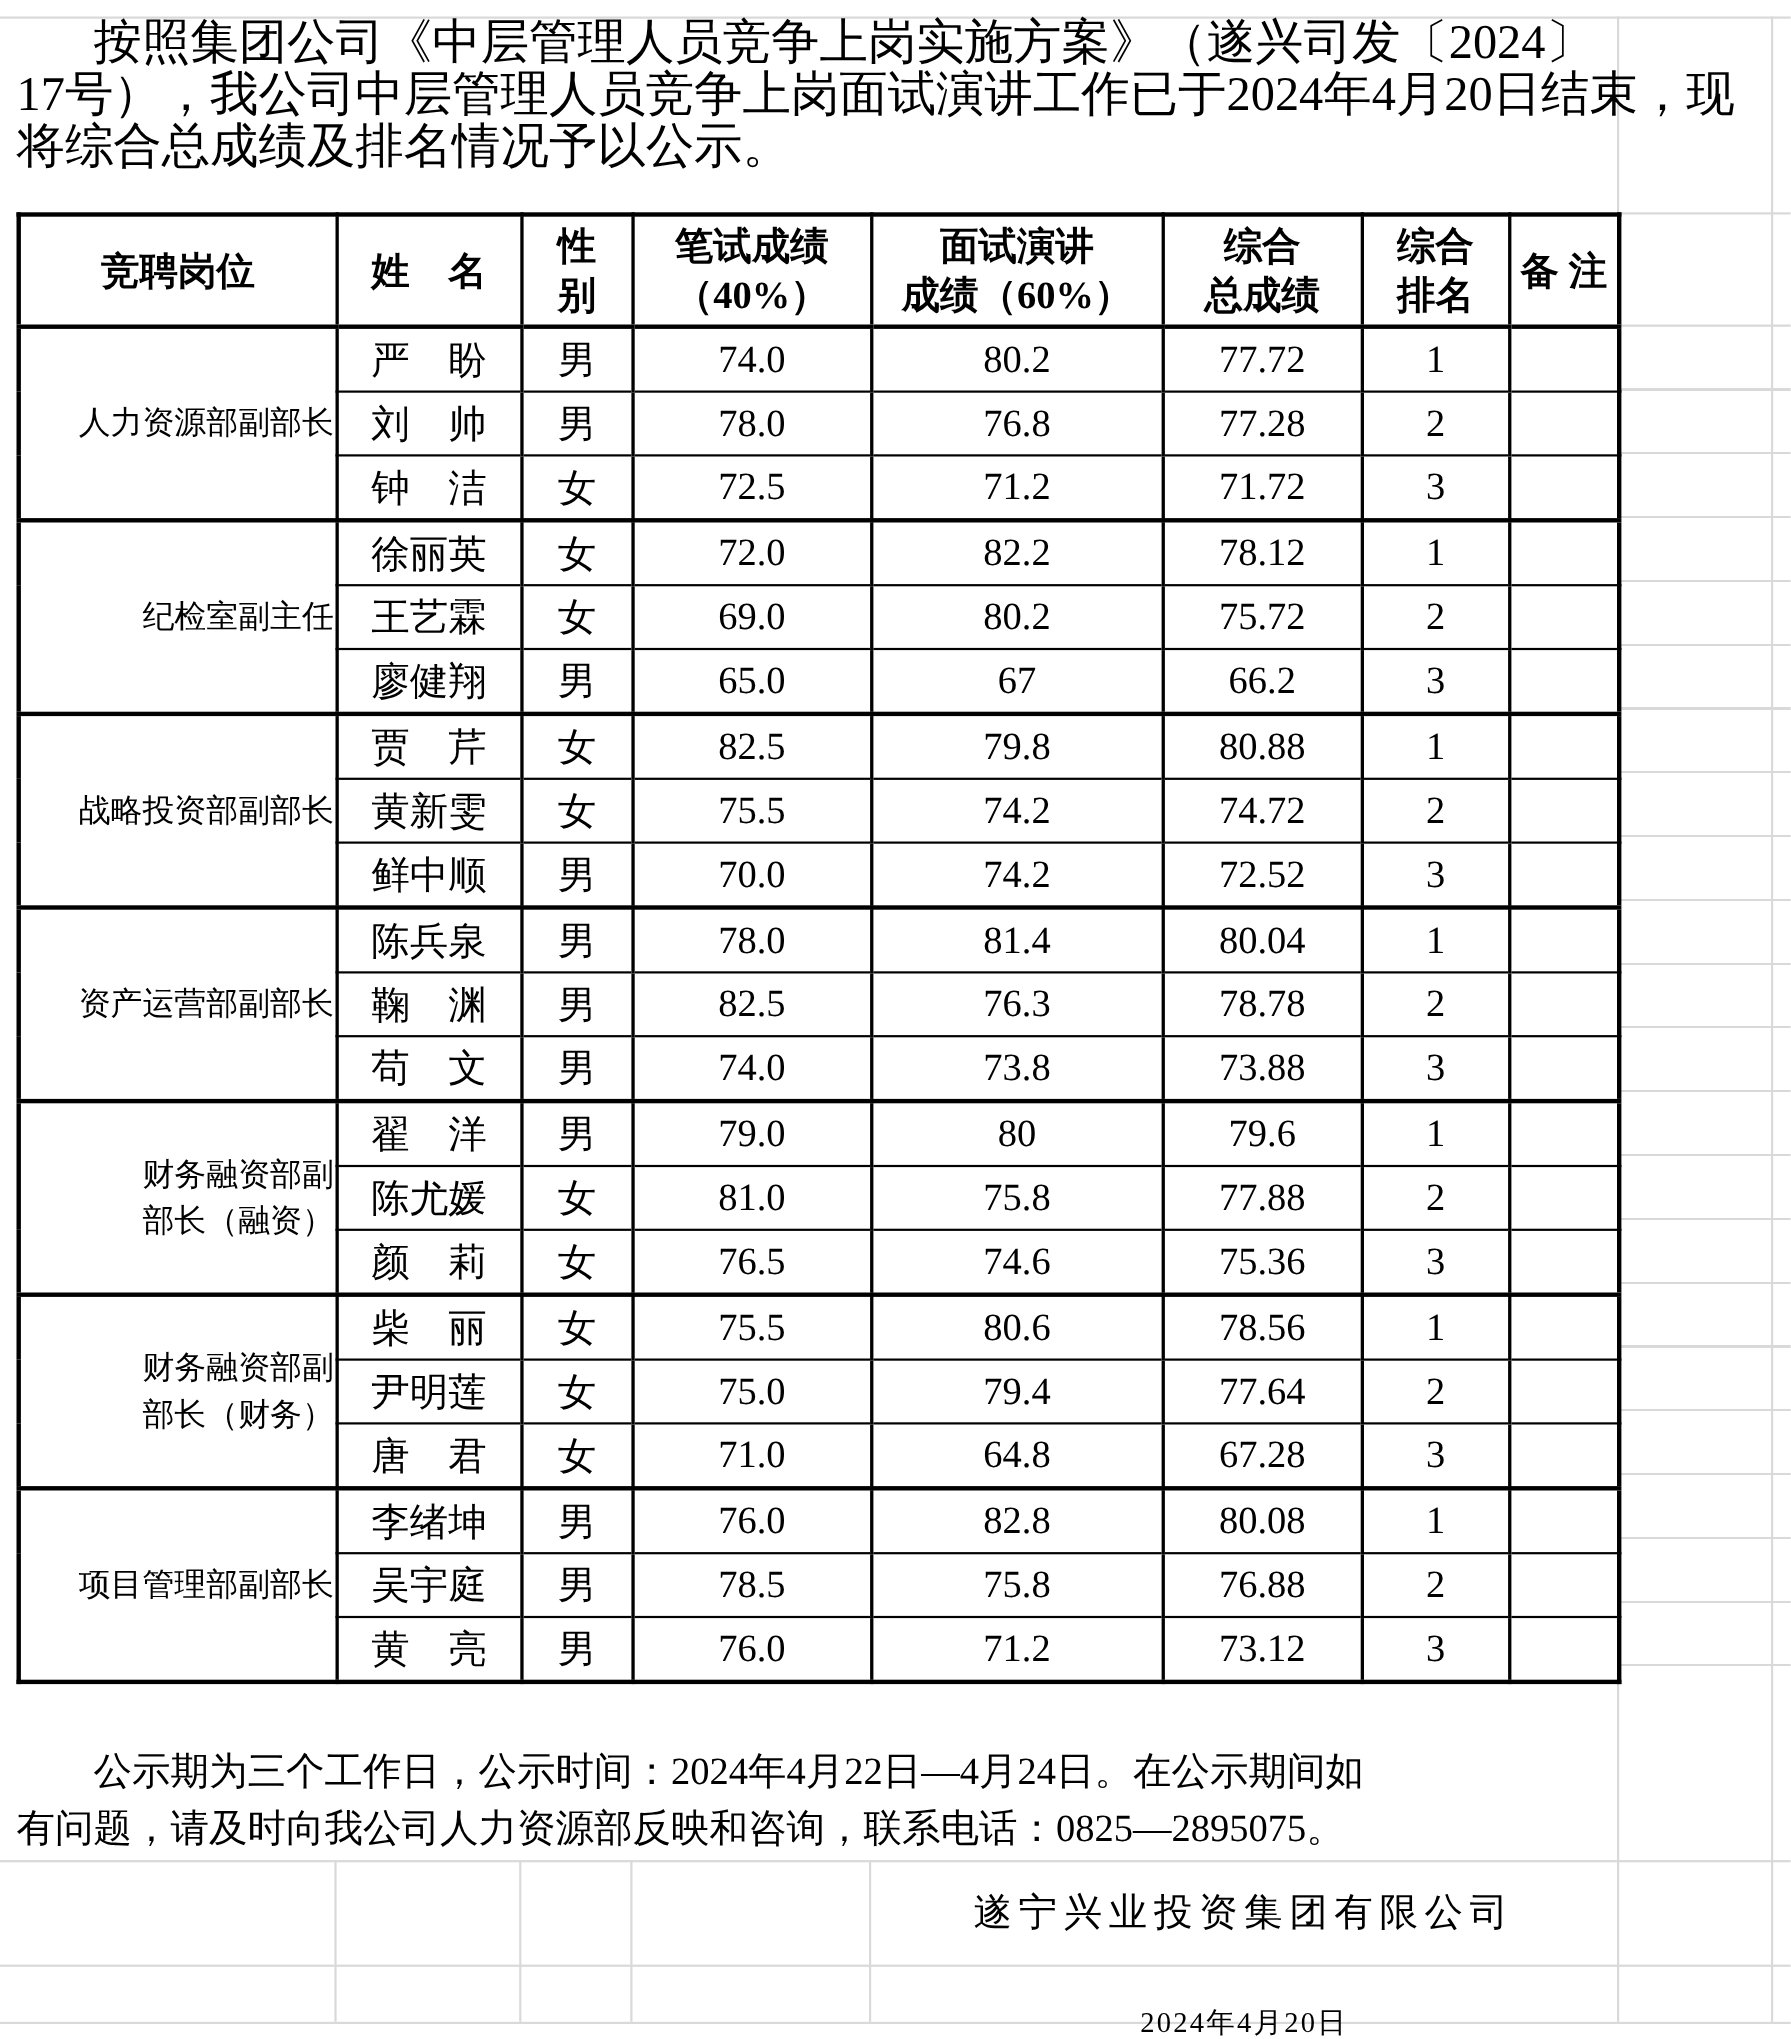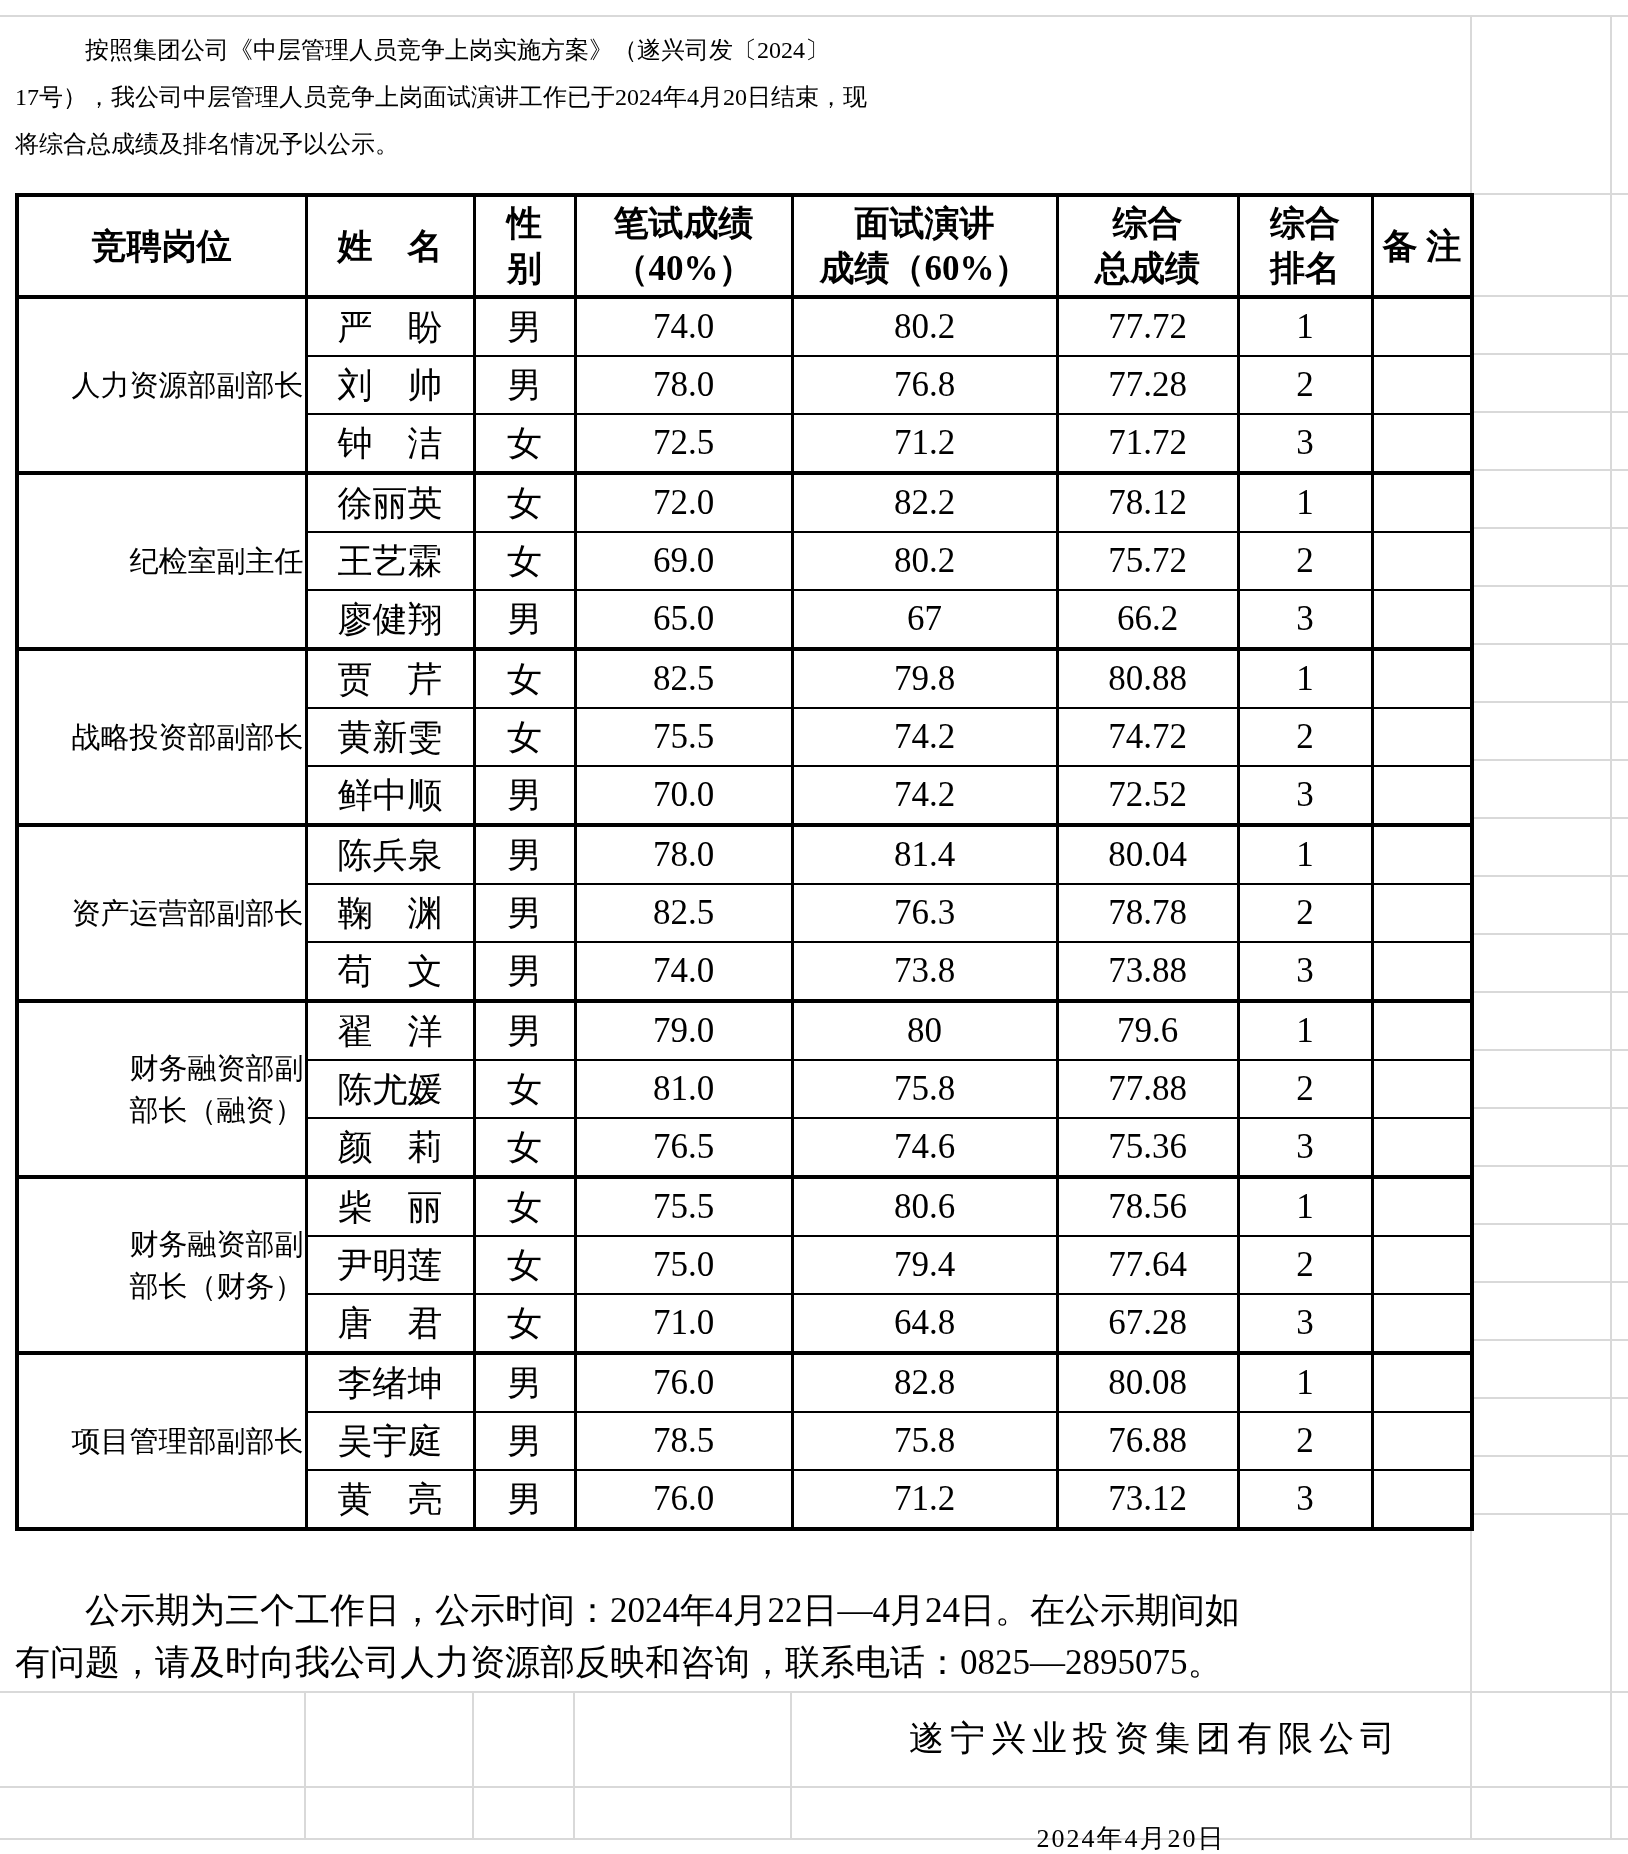--- a/index.html
+++ b/index.html
@@ -7,40 +7,40 @@
     width:1628px;height:1854px;position:relative;background:#ffffff;color:#000;
     font-family:"Liberation Serif","DejaVu Serif",serif;overflow:hidden;
   }
   
   .gl{position:absolute;background:#d9d9d9;}
   .gutter-head{position:absolute;left:1470px;top:193px;width:158px;height:104px;
     box-sizing:border-box;border-top:2px solid #d9d9d9;border-bottom:2px solid #d9d9d9;}
   .gutter-rows{position:absolute;left:1470px;top:297px;width:158px;height:1218px;
     background:repeating-linear-gradient(to bottom,transparent 0px,transparent 56px,#d9d9d9 56px,#d9d9d9 58px);}
   
-  #intro{position:absolute;left:15px;top:15px;width:1580px;padding-top:12px;
-    font-size:24px;line-height:47px;text-indent:70px;white-space:pre-line;}
+  #intro{position:absolute;left:15px;top:15px;width:1580px;
+    font-size:44px;line-height:47px;text-indent:70px;white-space:pre-line;}
   
   #tbl{position:absolute;left:15px;top:193px;width:1455px;
     border-collapse:collapse;table-layout:fixed;border:4px solid #000;}
   #tbl th,#tbl td{border:3px solid #000;border-top-width:2px;border-bottom-width:2px;
     overflow:hidden;vertical-align:middle;}
   #tbl thead th{border-bottom-width:4px;height:96px;font-size:35px;font-weight:bold;
     text-align:center;white-space:pre-line;line-height:45px;}
   #tbl tbody{border-top:4px solid #000;}
   #tbl td{height:54px;font-size:35px;text-align:center;}
   #tbl td.pos{font-size:29px;text-align:right;padding-left:10px;
     white-space:pre-line;line-height:42px;}
   
   #closing{position:absolute;left:15px;top:1517px;width:1560px;height:172px;
     display:flex;align-items:flex-end;}
   #closing>div{width:100%;font-size:35px;line-height:52px;text-indent:70px;white-space:pre-line;}
   
   #signature{position:absolute;left:790px;top:1691px;width:682px;height:95px;
-    display:flex;align-items:center;justify-content:center;font-size:35px;letter-spacing:6px;padding-left:24px;}
+    display:flex;align-items:center;justify-content:center;font-size:35px;letter-spacing:6px;}
   #date{position:absolute;left:790px;top:1812px;width:682px;height:52px;
     display:flex;align-items:center;justify-content:center;font-size:26px;letter-spacing:2px;}
 </style>
 </head>
 <body>
 
 <div class="gl" style="left:0;top:15px;width:1628px;height:2px;"></div>
 <div class="gl" style="left:1610px;top:15px;width:2px;height:1823px;"></div>
 <div class="gl" style="left:1470px;top:15px;width:2px;height:178px;"></div>
 <div class="gl" style="left:1470px;top:1515px;width:2px;height:323px;"></div>

